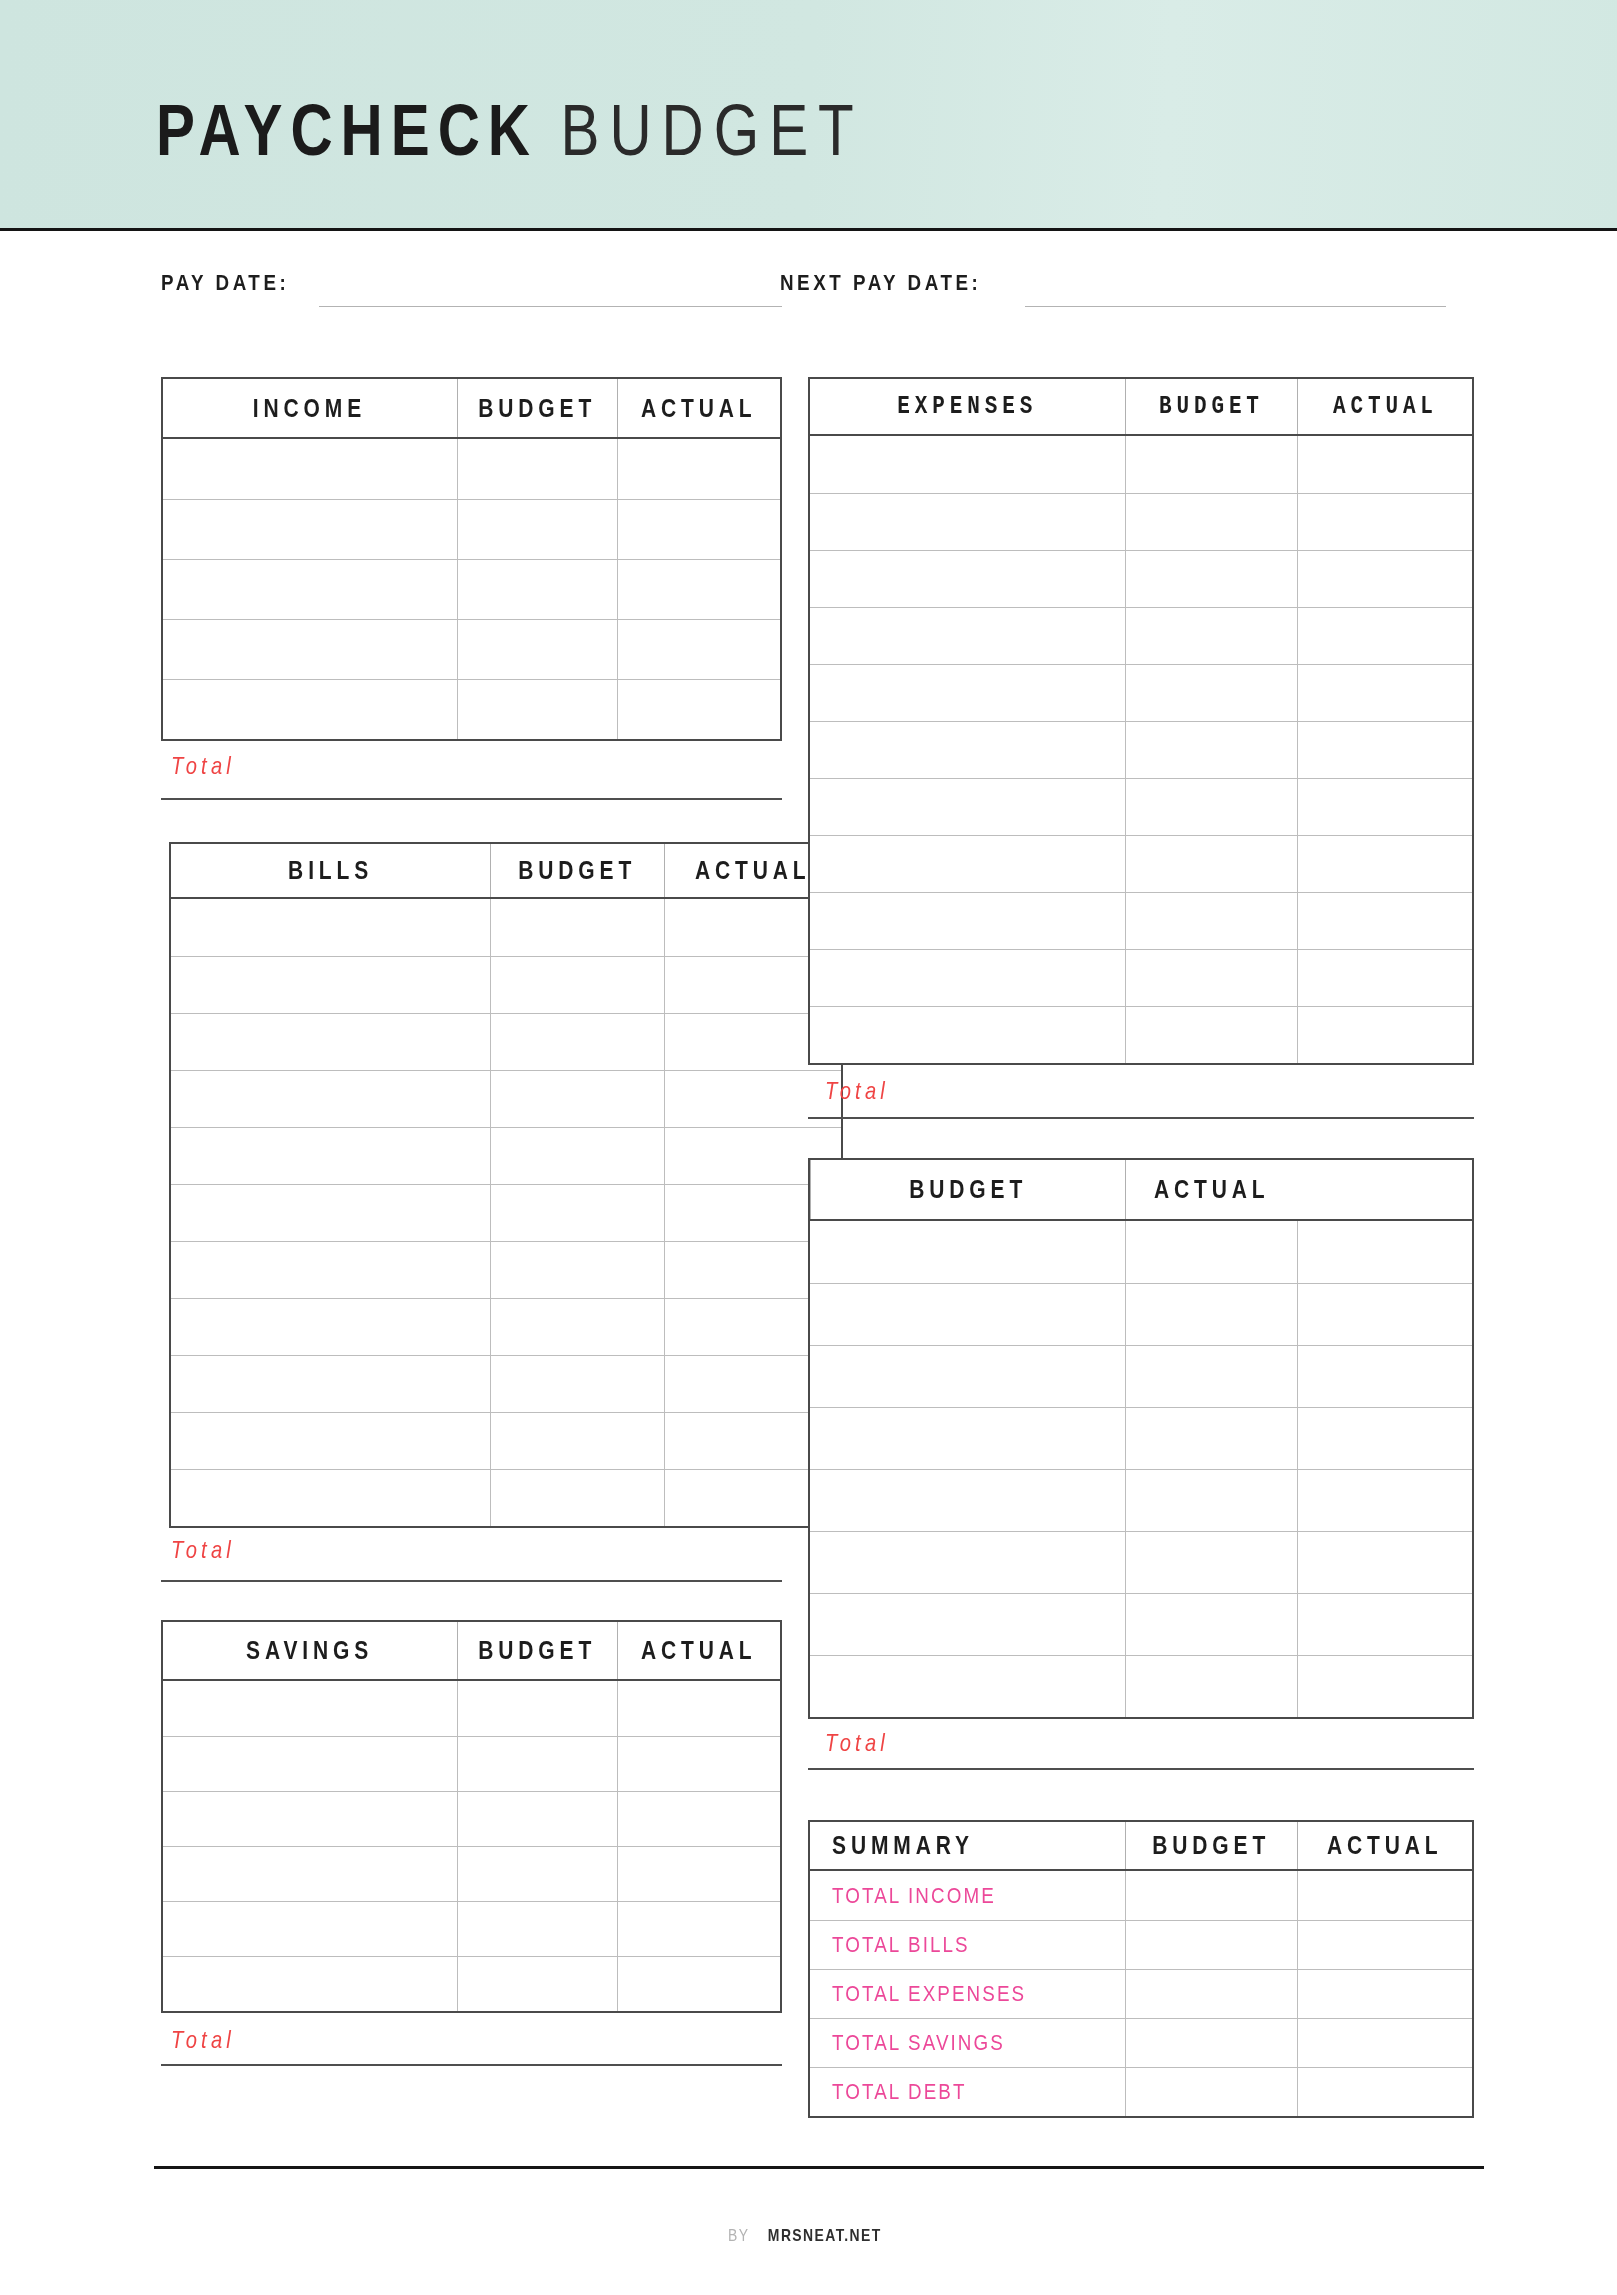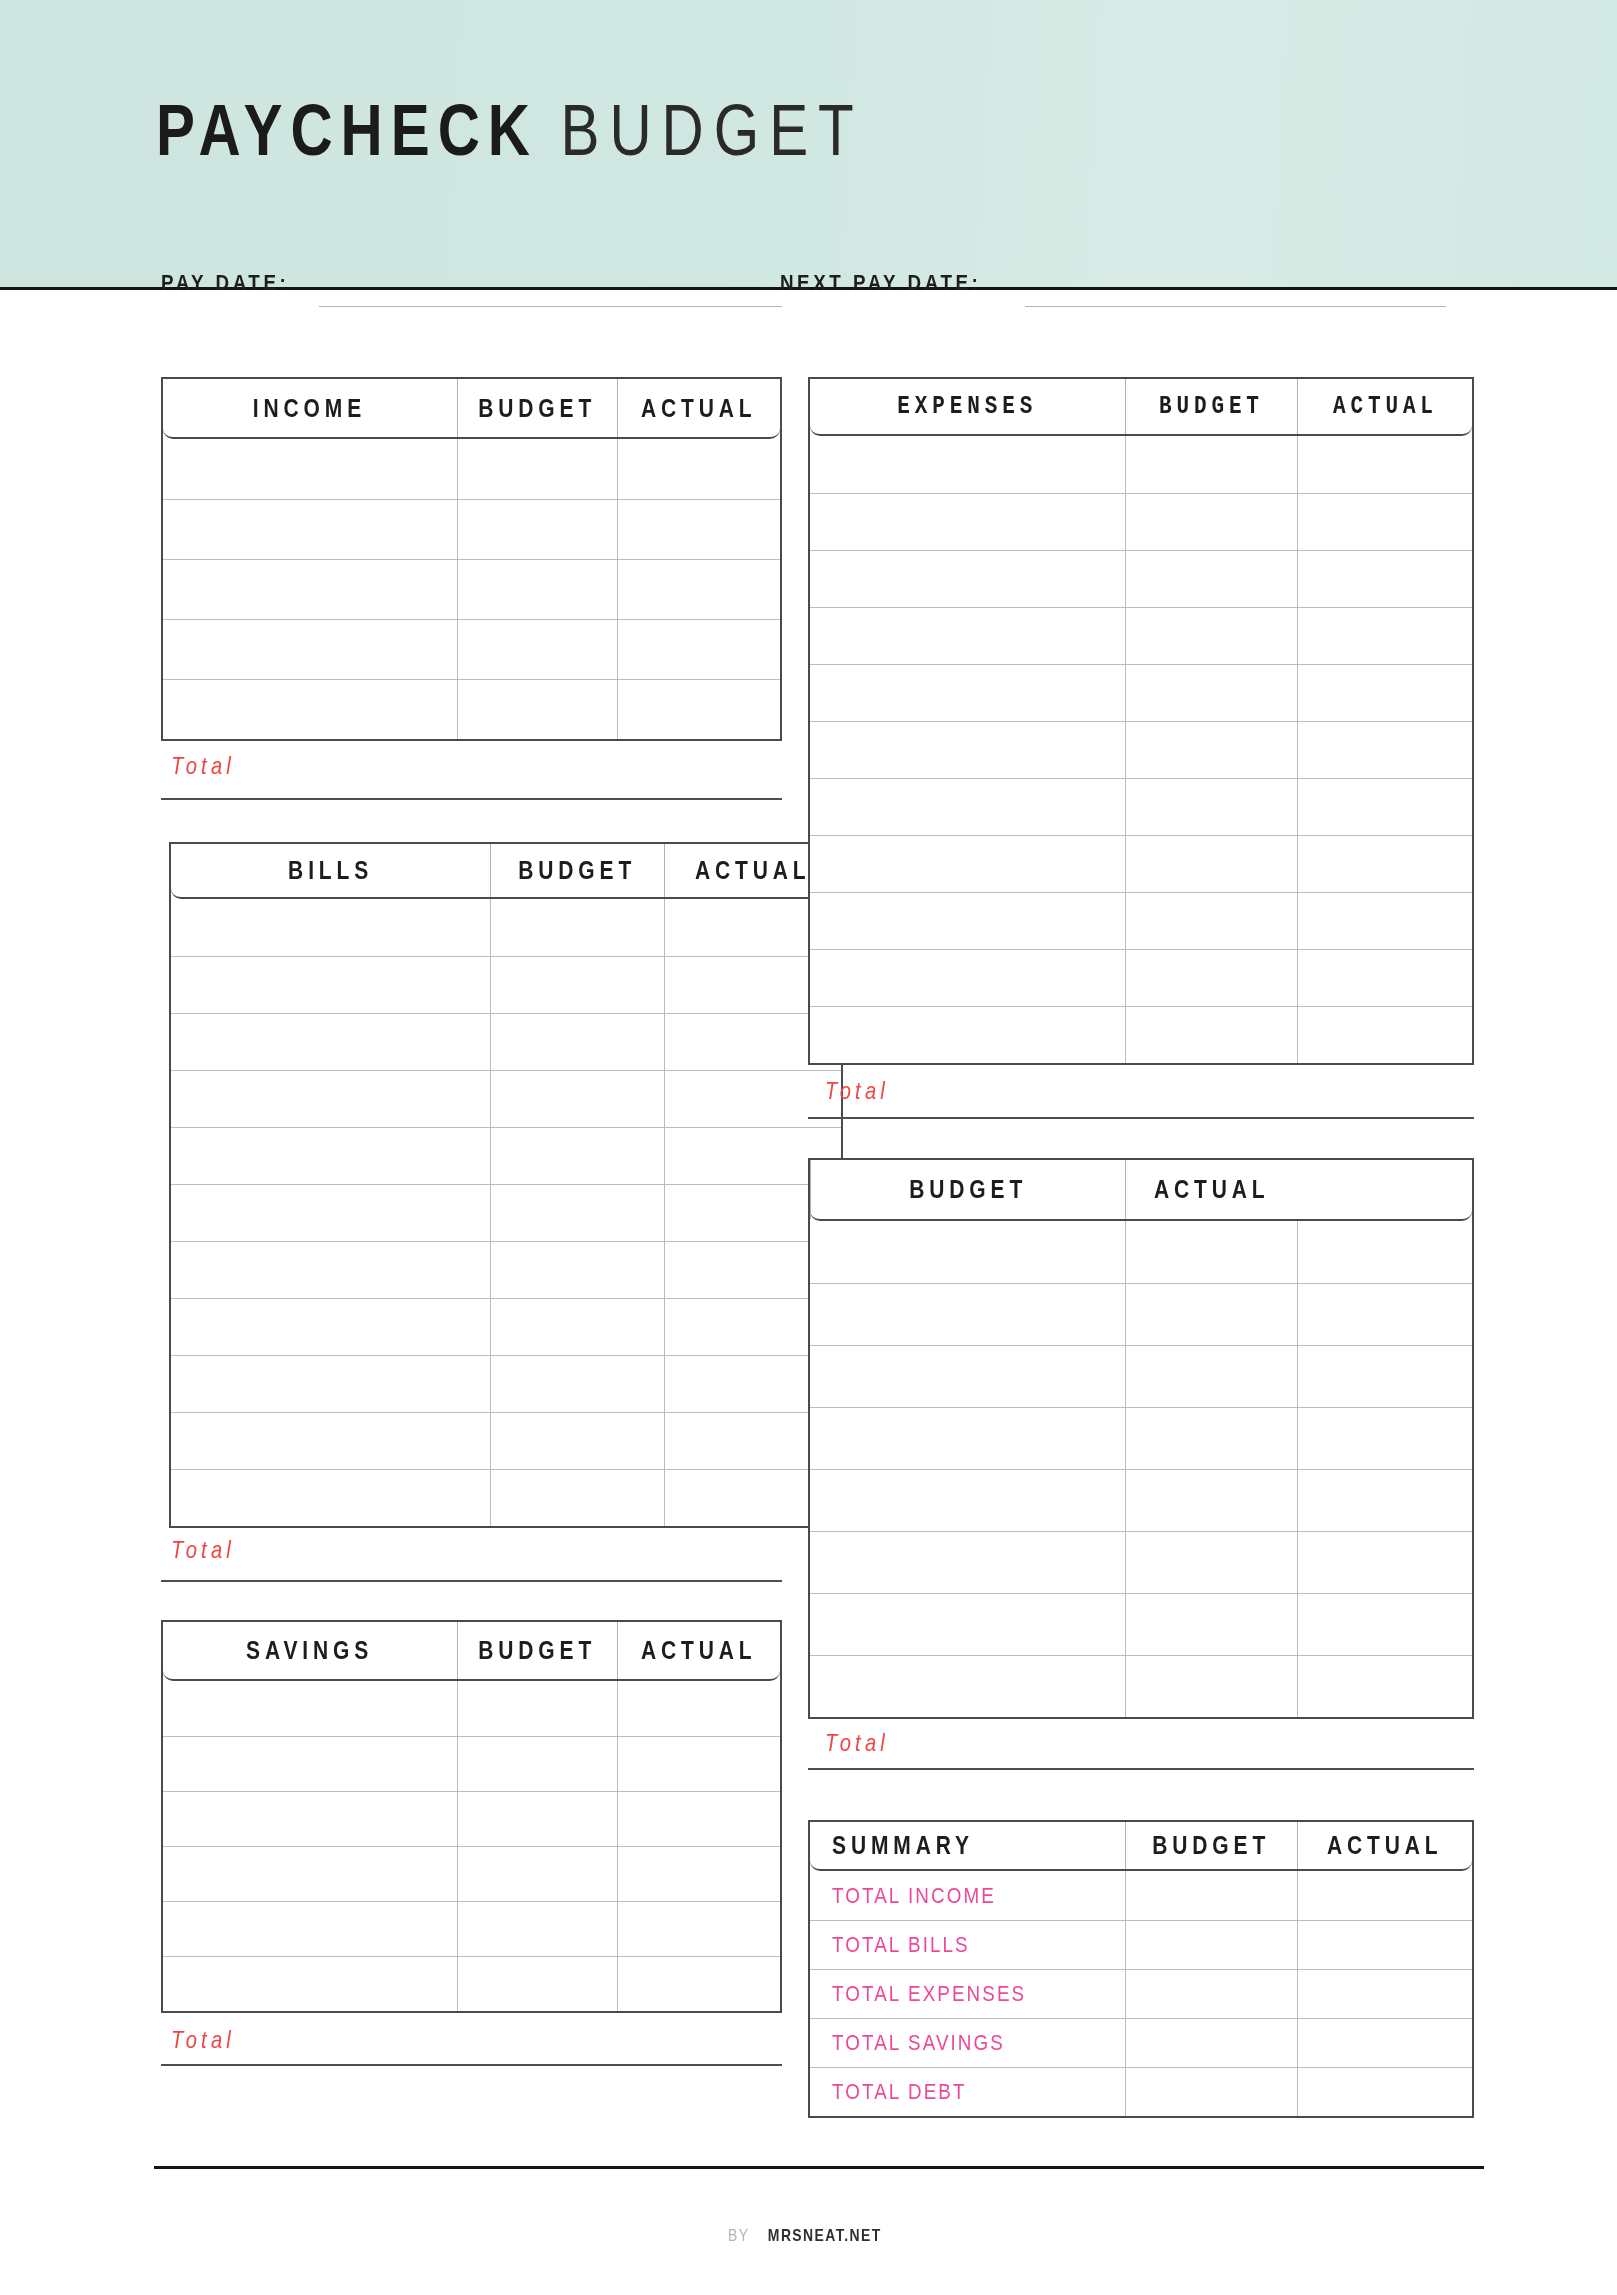--- a/index.html
+++ b/index.html
@@ -6,40 +6,40 @@
   html,body { background:#ffffff; }
   body {
     width:1618px; height:2295px; position:relative; overflow:hidden;
     font-family:"Liberation Sans","DejaVu Sans",sans-serif; color:#1d1d1d;
   }
   .cond { display:inline-block; transform:scaleX(0.84); transform-origin:center; white-space:nowrap; }
   .cond-l { display:inline-block; transform:scaleX(0.84); transform-origin:left center; white-space:nowrap; }
 
   
   .band {
-    position:absolute; left:0; top:0; width:1618px; height:290px;
+    position:absolute; left:0; top:0; width:1618px; height:231px;
     background:linear-gradient(93deg,#cee5df 0%,#d1e7e1 50%,#d9ece7 72%,#d2e8e2 100%);
     border-bottom:3.3px solid #141414;
     padding-left:12px;
   }
   .title { position:absolute; left:156px; top:93px; font-size:73px; line-height:1;
            display:flex; align-items:baseline; transform:scaleX(0.80); transform-origin:left center; }
   .title .t-bold  { font-weight:700; letter-spacing:10px; color:#1b1b1b; }
   .title .t-light { font-weight:400; letter-spacing:12.5px; color:#2a2a2a; margin-left:28px; }
 
   
   .datefield { position:absolute; top:262px; height:45px; display:flex; align-items:stretch; }
   .datefield.left  { left:161px; width:621px; }
   .datefield.right { left:780px; width:666px; }
   .date-label { align-self:flex-end; padding-bottom:10.8px; font-size:22.4px; font-weight:700; letter-spacing:4.2px; }
   .date-line  { flex:1; margin-left:5px; border-bottom:1.7px solid #b3b3b3; }
 
   
   .btable { position:absolute; border:2.5px solid #4a4a4a; background:#fff; }
-  .btable .t-head { display:grid; grid-template-columns:47.6% 26% 26.4%; border-bottom:2.5px solid #4a4a4a;border-radius:10px; }
+  .btable .t-head { display:grid; grid-template-columns:47.6% 26% 26.4%; border-bottom:2.5px solid #4a4a4a; }
   .btable .hc { height:var(--hh); display:flex; align-items:center; justify-content:center;
                 font-size:25px; font-weight:700; letter-spacing:5.8px; }
   .btable .hc.hleft { justify-content:flex-start; padding-left:21.6px; }
   .btable .hc2, .btable .hc3 { border-left:1.7px solid #b0b0b0; }
   .trow { display:grid; grid-template-columns:47.6% 26% 26.4%; height:var(--rh); }
   .trow + .trow { border-top:1.7px solid #bdbdbd; }
   .trow .c2, .trow .c3 { border-left:1.7px solid #bdbdbd; }
   .trow .lc { display:flex; align-items:center; padding-left:21.6px;
               font-size:22.4px; font-weight:400; letter-spacing:2.5px; color:#ec4899; }
 

